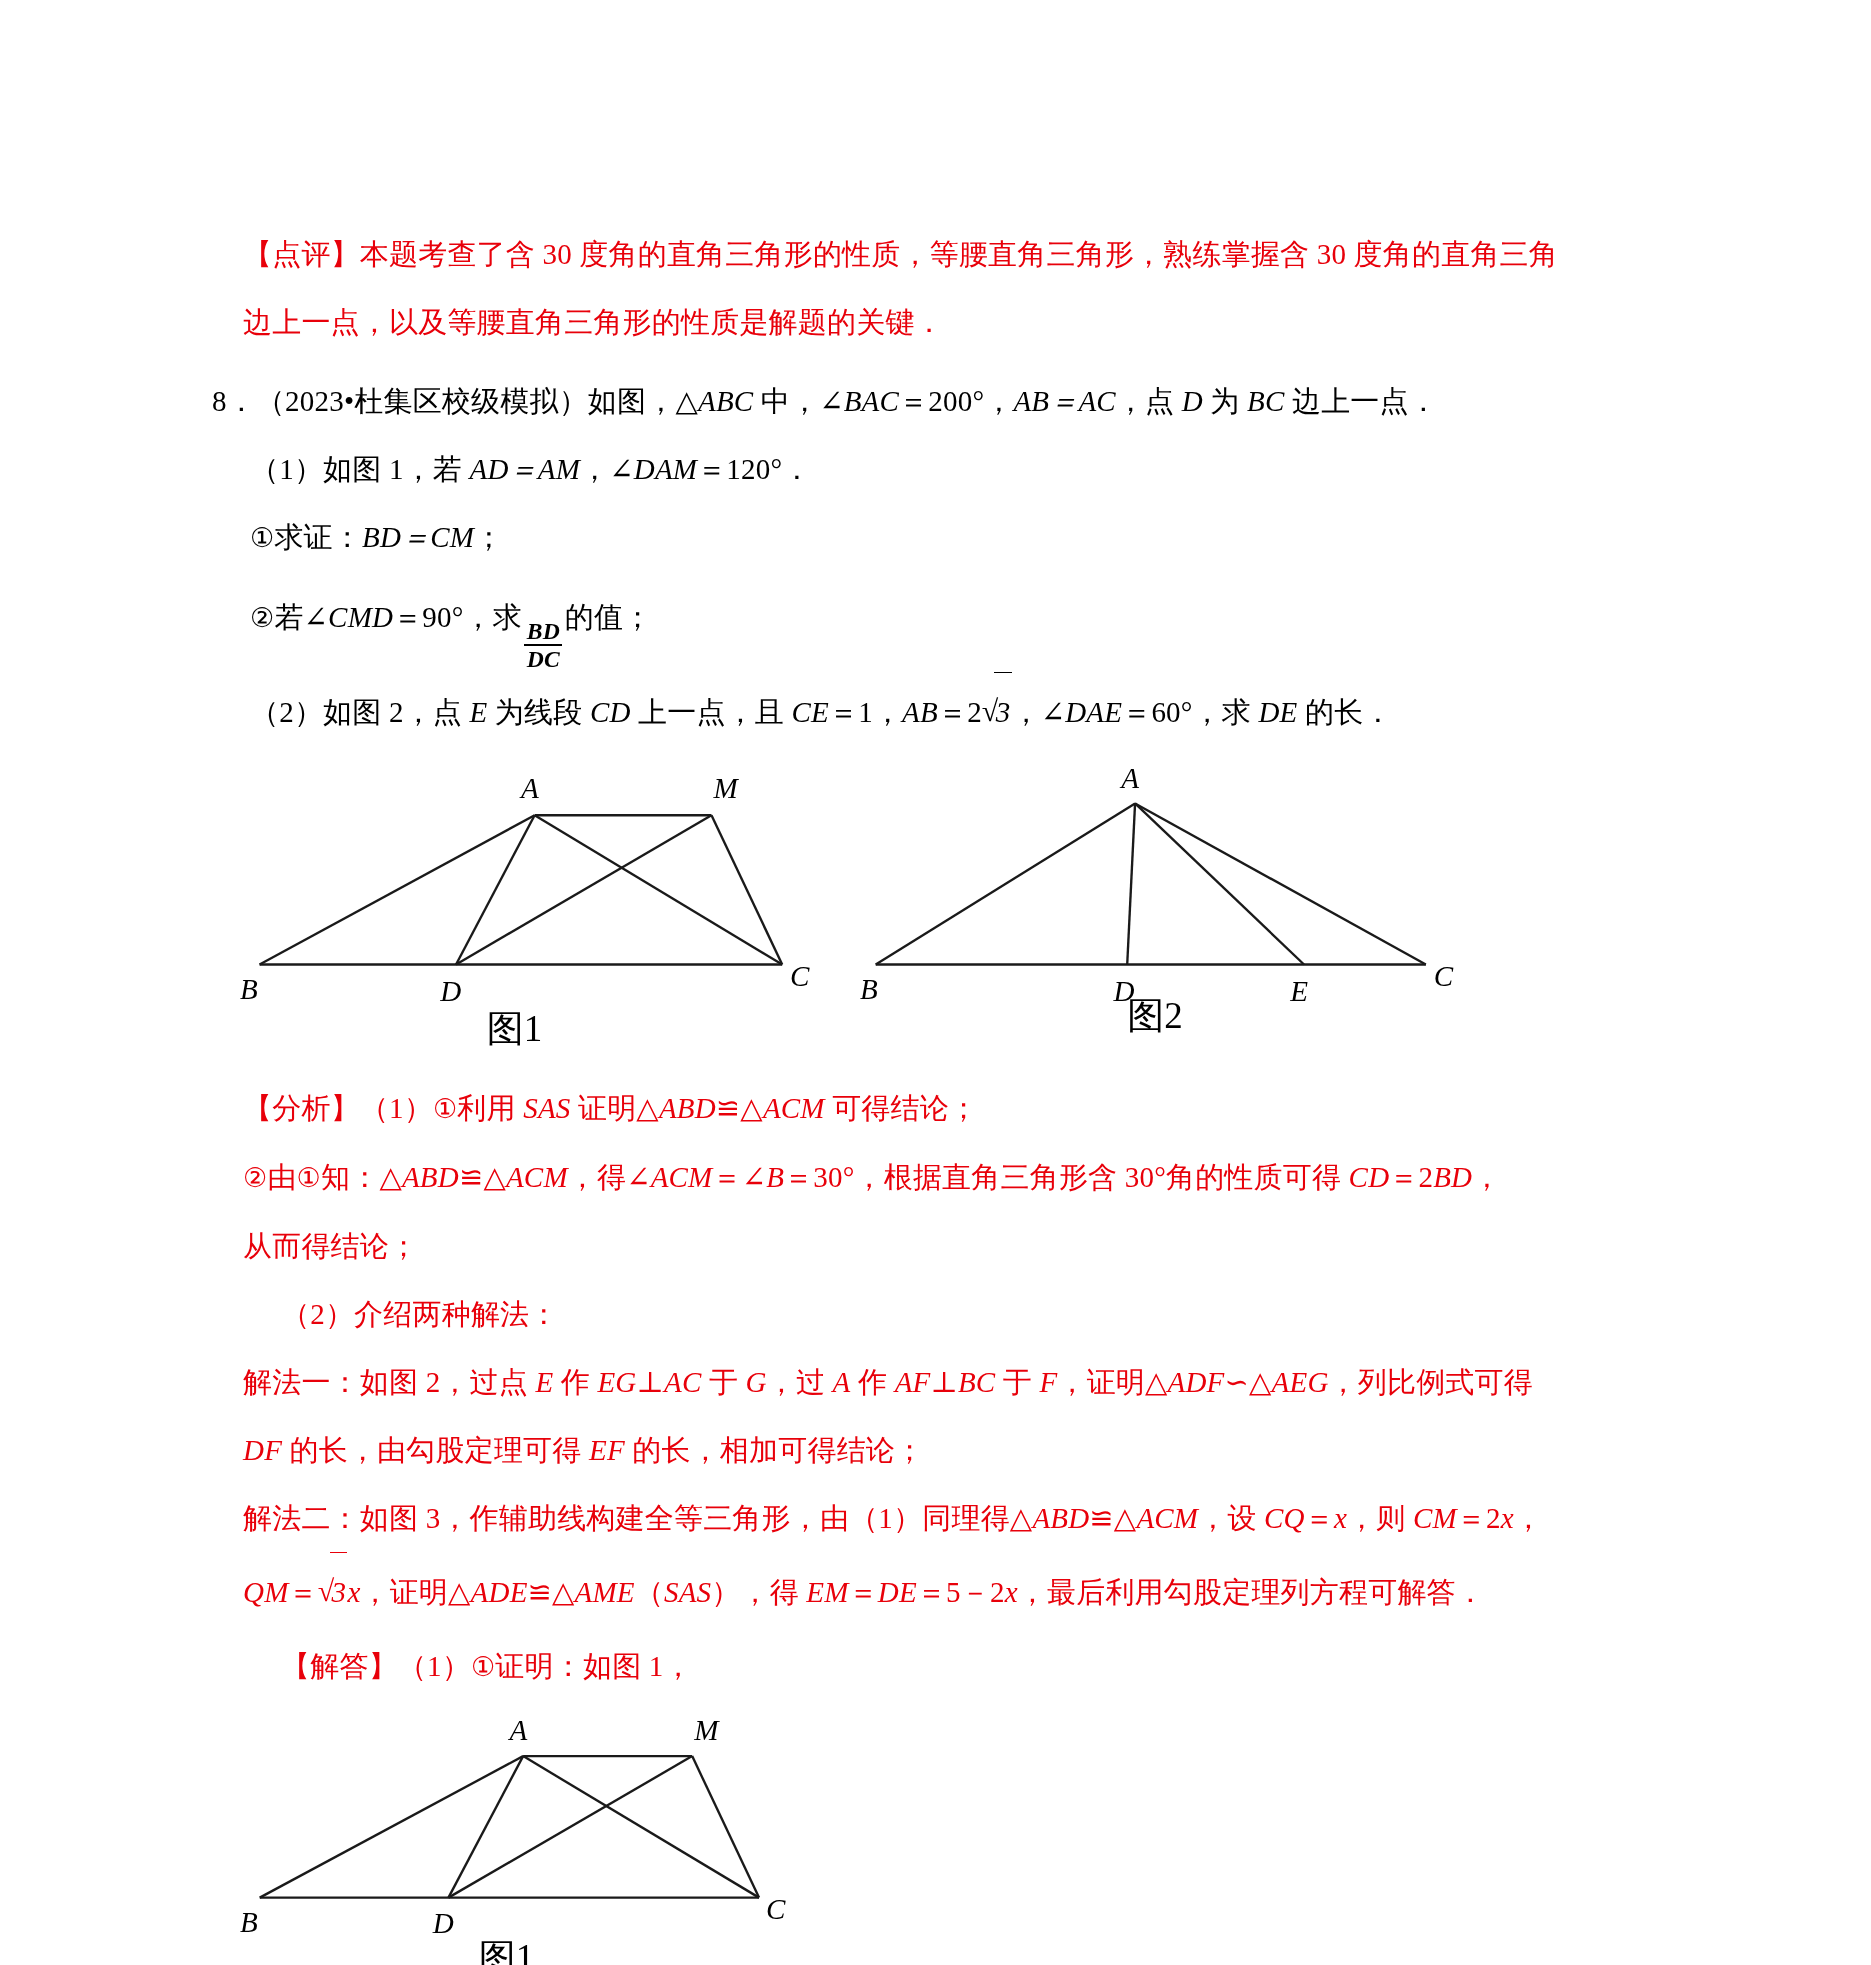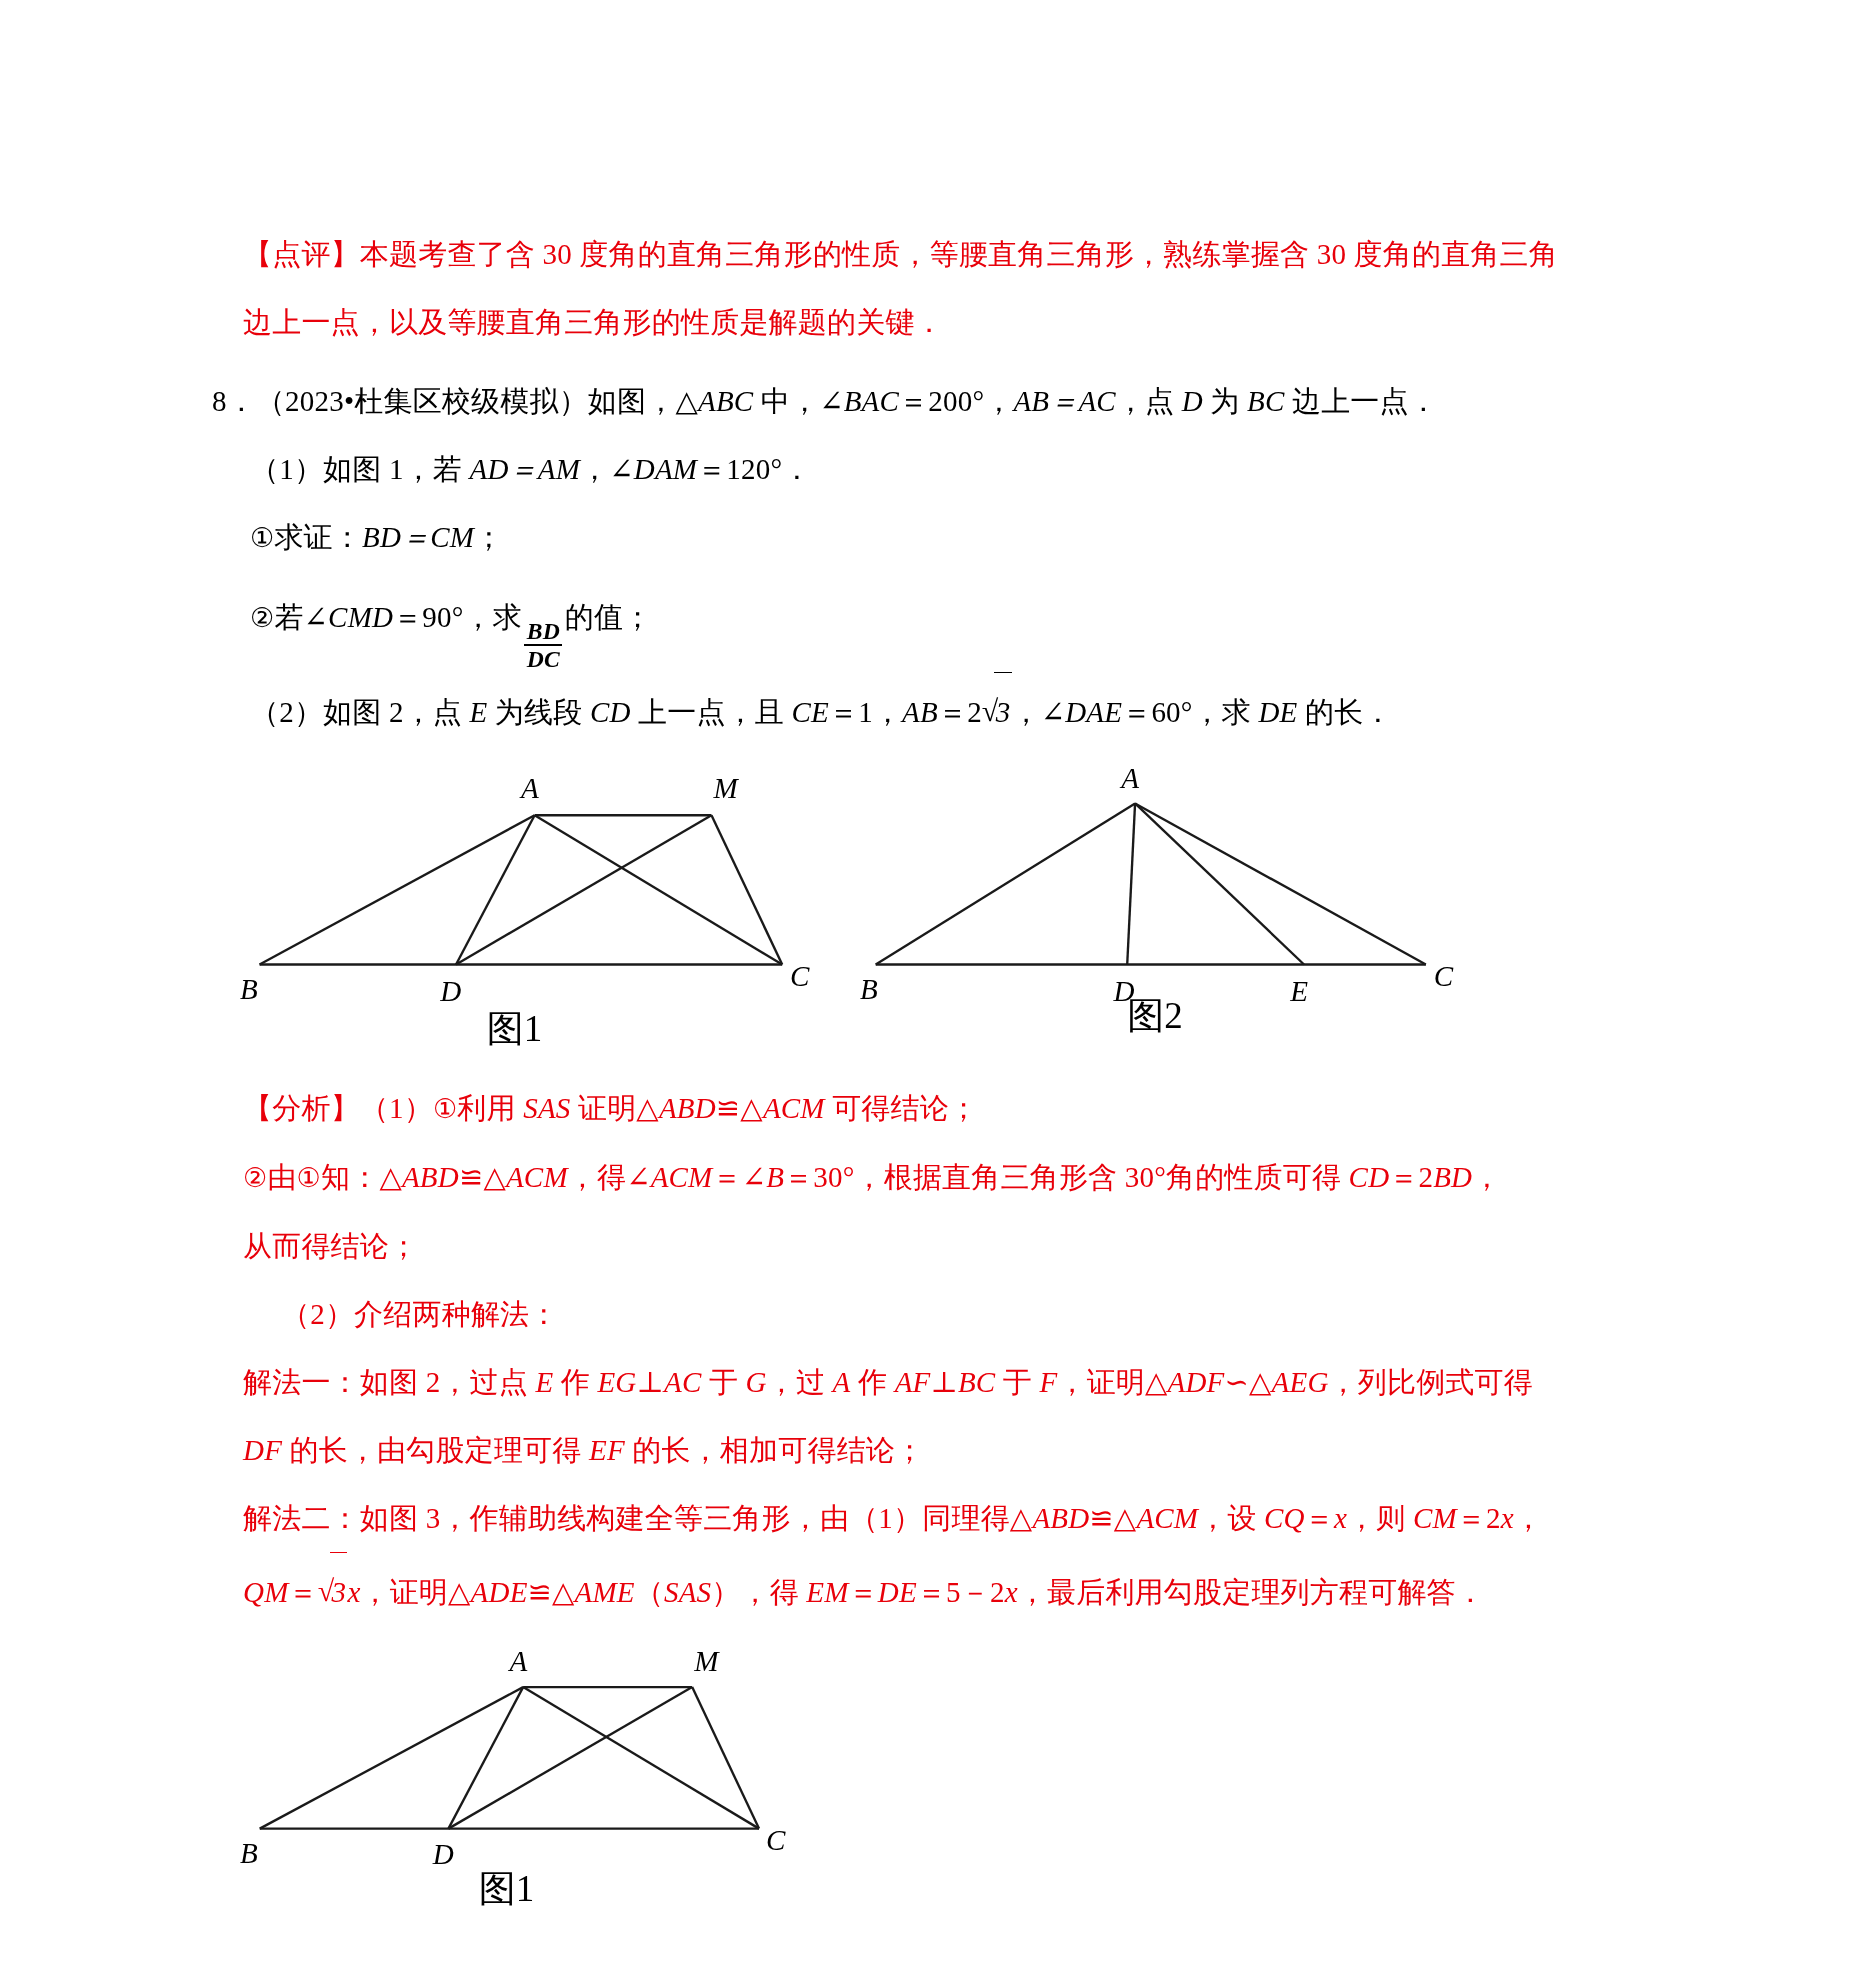--- a/index.html
+++ b/index.html
@@ -215,20 +215,23 @@
     </div>
 
     <div class="line red">
       <span>解法二：</span><span>如图 3，作辅助线构建全等三角形，由（1）同理得△</span><i>ABD</i><span>≌△</span><i>ACM</i><span>，设 </span><i>CQ</i><span>＝</span><i>x</i><span>，则 </span><i>CM</i><span>＝2</span><i>x</i><span>，</span>
     </div>
 
     <div class="line red" style="line-height:79px;">
       <i>QM</i><span>＝</span><span class="sqrt"><span class="rad">3</span></span><i>x</i><span>，证明△</span><i>ADE</i><span>≌△</span><i>AME</i><span>（</span><i>SAS</i><span>），得 </span><i>EM</i><span>＝</span><i>DE</i><span>＝5－2</span><i>x</i><span>，最后利用勾股定理列方程可解答．</span>
     </div>
 
+    <div class="line red indent1">
+      <span class="tag">【解答】</span><span>（1）</span><span class="circ">①</span><span>证明：如图 1，</span>
+    </div>
 
     <div class="figrow" style="height:299px;">
       <div class="figbox" style="left:23.6px; top:3.9px;">
         <svg width="590" height="228" viewBox="0 0 1500 580">
           <line x1="60" y1="490" x2="1330" y2="490"></line>
           <line x1="60" y1="490" x2="730" y2="130"></line>
           <line x1="730" y1="130" x2="1160" y2="130"></line>
           <line x1="730" y1="130" x2="540" y2="490"></line>
           <line x1="730" y1="130" x2="1330" y2="490"></line>
           <line x1="1160" y1="130" x2="540" y2="490"></line>

